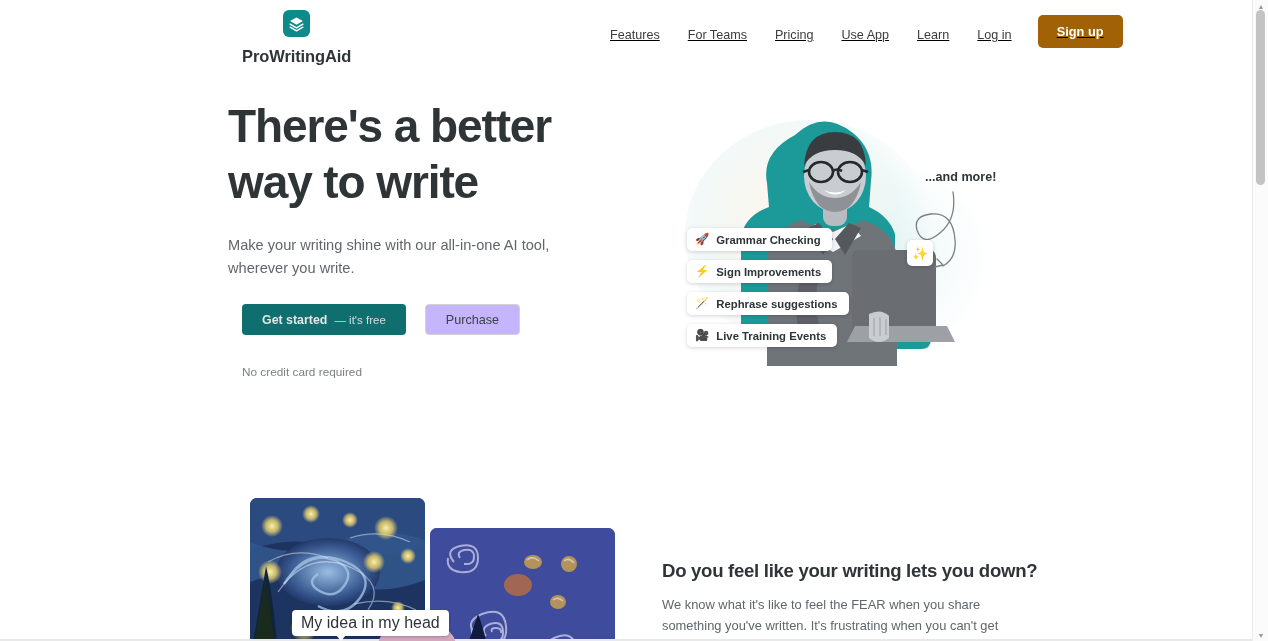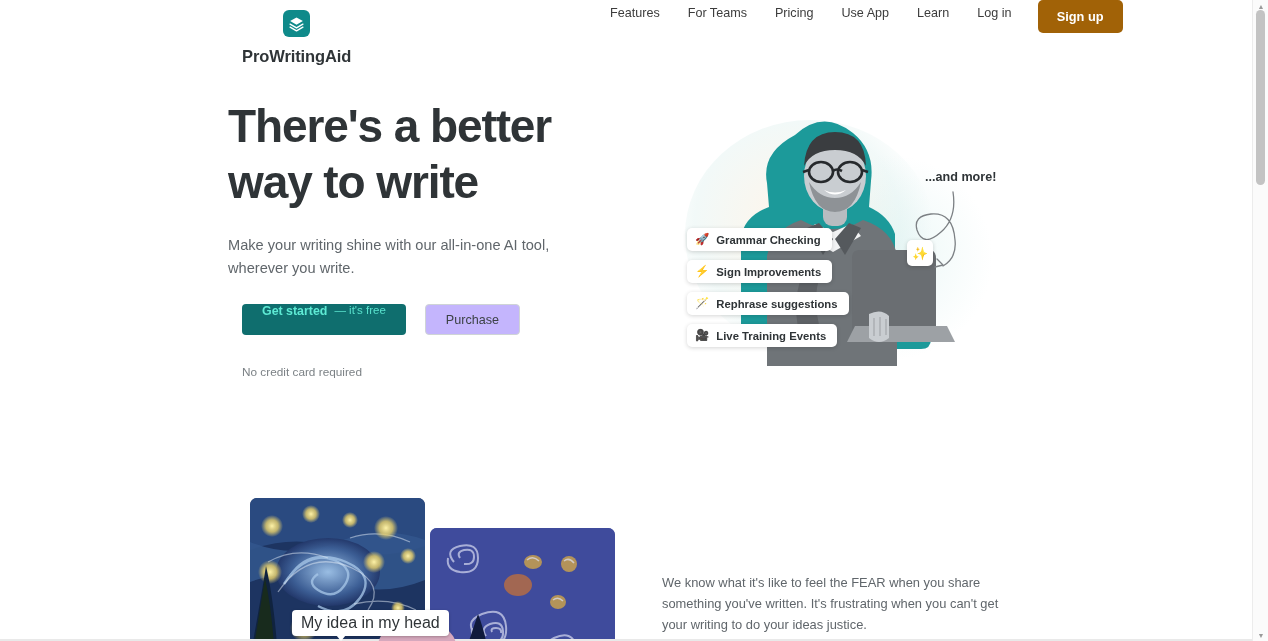--- a/index.html
+++ b/index.html
@@ -37,21 +37,21 @@
     display: flex; align-items: center; justify-content: center;
     flex: none;
   }
   .brand-name {
     font-size: 16.5px; font-weight: bold; color: #2f3437;
     letter-spacing: -0.1px; white-space: nowrap;
   }
   .nav {
     position: absolute; left: 596px; top: 0;
     height: 48px;
-    display: flex; align-items: flex-start; gap: 0px;
+    display: flex; align-items: flex-end; gap: 0px; text-decoration: underline;
   }
   .nav-link {
     font-size: 12.6px; color: #3c3c3c;
     padding: 6px 14px; white-space: nowrap;
     cursor: pointer; text-decoration: none;
   }
   .nav-cta {
     margin-left: 12px;
     background: #a16207;
     color: #ffffff;
@@ -71,26 +71,26 @@
   .hero-sub {
     margin-top: 24px;
     font-size: 14.6px; line-height: 1.58; color: #60666b;
     width: 330px;
   }
   .hero-buttons {
     position: absolute; left: 242px; top: 304px;
     display: flex; align-items: center; gap: 19px;
   }
   .btn-primary {
-    background: #0f6e6e; color: #5eead4;
+    background: #0f6e6e; color: #e5e5e5;
     border: none; border-radius: 4px;
     padding: 0 20px; height: 31px;
     font-size: 12.4px; font-weight: bold;
     cursor: pointer; white-space: nowrap;
-    display: flex; align-items: flex-start;
+    display: flex; align-items: center;
   }
   .btn-primary .free {
     font-weight: normal; opacity: .93; margin-left: 7px; font-size: 11.5px;
   }
   .btn-secondary {
     background: #c4b5fd; color: #3c4245;
     border: 1px solid #cfd4d6; border-radius: 4px;
     padding: 0 20px; height: 31px;
     font-size: 12.6px;
     cursor: pointer; white-space: nowrap;
@@ -405,20 +405,21 @@
         </g>
         <ellipse cx="88" cy="57" rx="14" ry="11" fill="#c4703a" opacity=".75"></ellipse>
         <path d="M30 140 q12 -36 18 -54 q8 20 13 54 z" fill="#101a3c"></path>
       </svg>
     </div>
 
     <div class="idea-label">My idea in my head</div>
   </div>
 
   <div class="section2">
+    <h2 class="s2-title">Do you feel like your writing lets you down?</h2>
     <p class="s2-body">We know what it's like to feel the FEAR when you share something you've written. It's frustrating when you can't get your writing to do your ideas justice.</p>
   </div>
 
   <div class="bottom-edge"></div>
 
   <div class="scrollbar">
     <div class="scroll-arrow up">▲</div>
     <div class="scroll-thumb"></div>
     <div class="scroll-arrow down">▼</div>
   </div>

